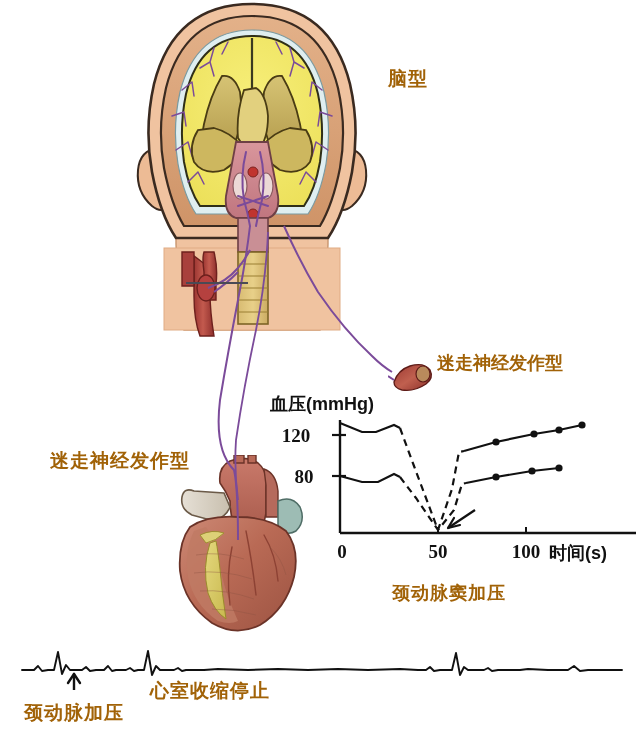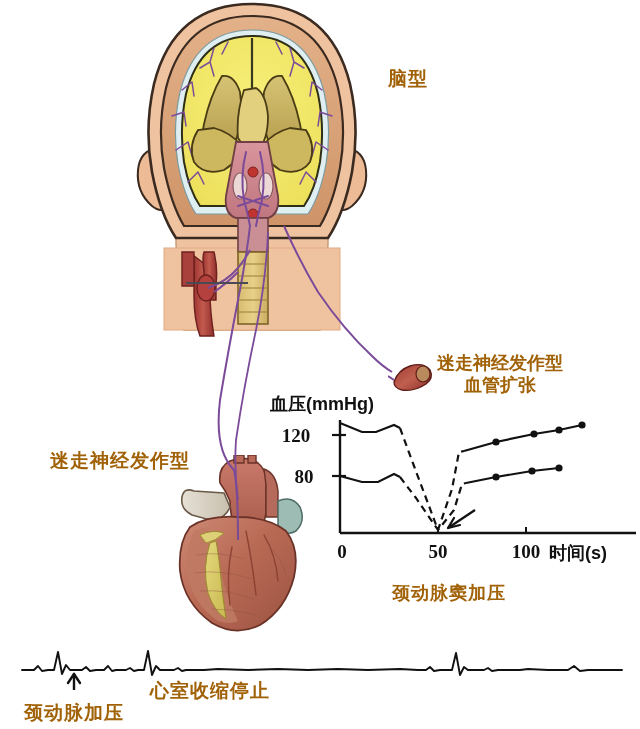--- a/index.html
+++ b/index.html
@@ -224,21 +224,20 @@
     <path d="M284 226 Q300 262 318 292 Q344 330 372 356 Q382 366 392 372" stroke="#7b4b9a" stroke-width="2" fill="none"></path>
     <path d="M214 292 Q226 284 238 272" stroke="#7b4b9a" stroke-width="2" fill="none"></path>
   </svg>
 
   <div class="cnlabel abs" id="label-brain-type">脑型</div>
 
   <div class="abs" id="leader-carotid"></div>
 
   <div class="cnlabel abs" id="label-vasodepressor">
     <span>迷走神经发作型</span>
-    <span class="l2">血管扩张</span>
   </div>
 
   <div class="cnlabel abs" id="label-vagal">迷走神经发作型</div>
 
   <div class="abs" id="chart-wrap">
     <svg id="chart-svg" width="372" height="175" viewBox="0 0 372 175">
 
       <text class="axis-text axis-cn" x="2" y="18">血压(mmHg)</text>
 
       <line x1="72" y1="28" x2="72" y2="141" stroke="#111" stroke-width="2.4"></line>

